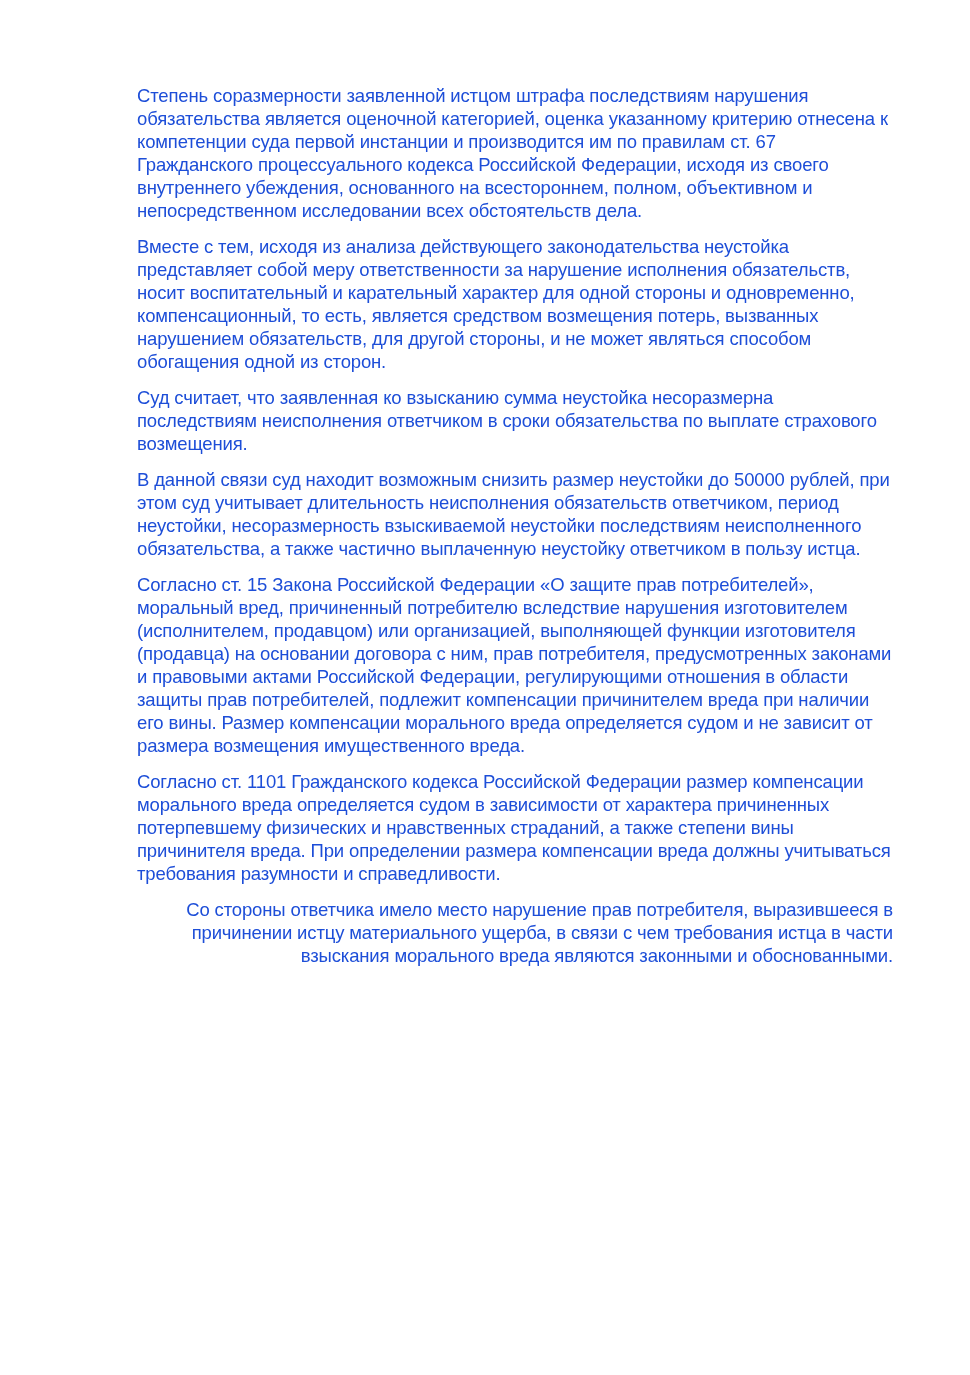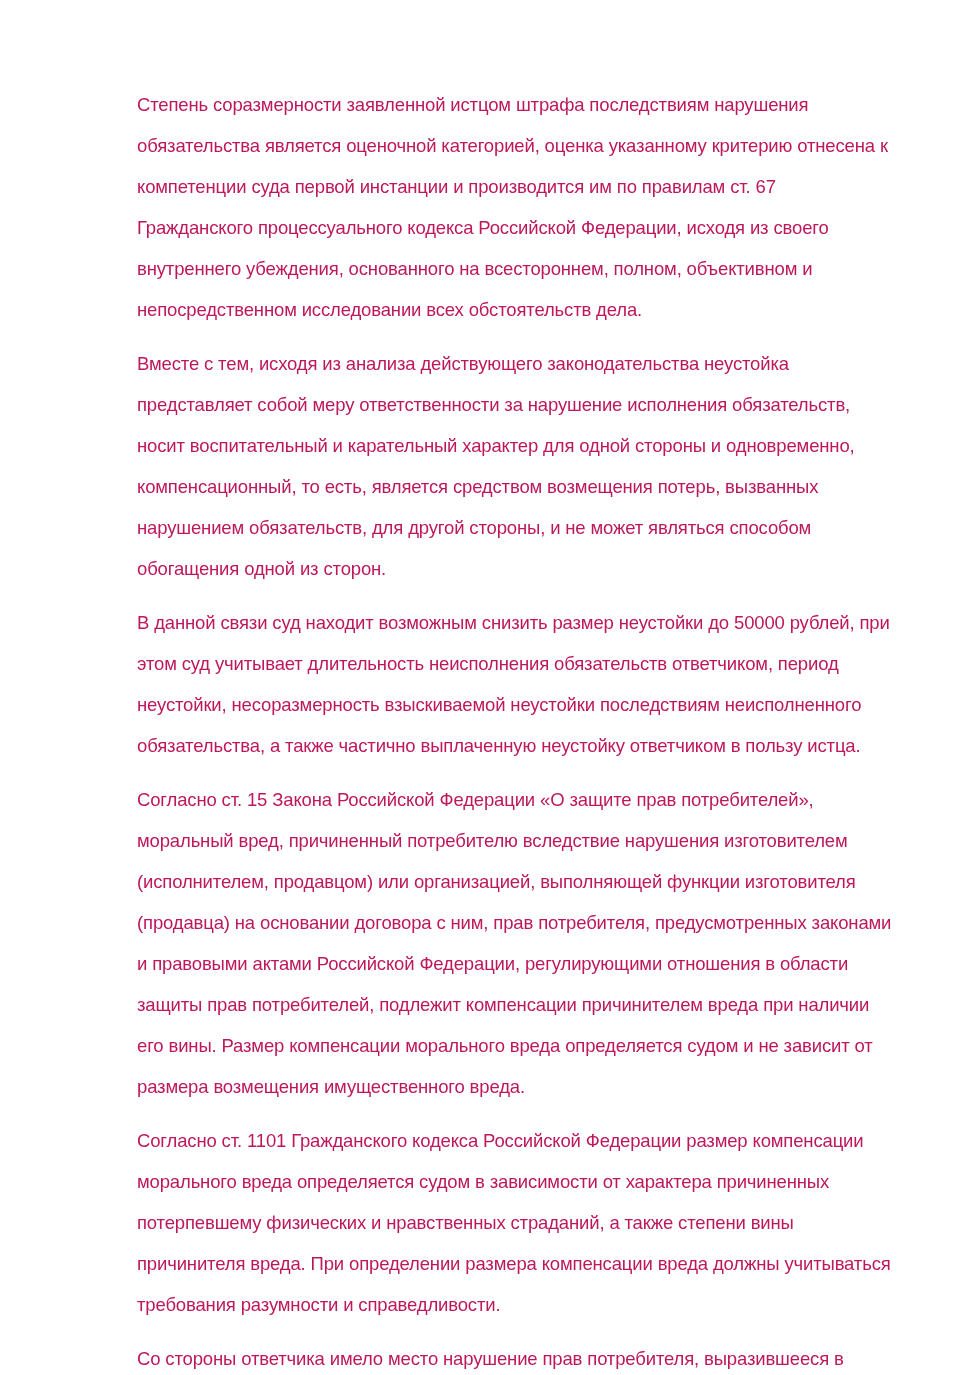--- a/index.html
+++ b/index.html
@@ -18,33 +18,35 @@
     width: 970px;
     min-height: 1375px;
     background: #ffffff;
     padding: 84px 77px 60px 137px;
   }
   .page p {
     margin: 0 0 13px 0;
     max-width: 757px;
     font-family: "Liberation Sans", "DejaVu Sans", sans-serif;
     font-size: 18.5px;
-    line-height: 41px;
+    line-height: 23px;
     font-weight: 400;
     letter-spacing: -0.15px;
-    color: #be185d;
+    color: #1d4ed8;
     text-align: left;
   }
   .page p:last-child {
     margin-bottom: 9px;
+    text-align: right;
   }
 </style>
 </head>
 <body>
 
 <main class="page">
   <p>Степень соразмерности заявленной истцом штрафа последствиям нарушения обязательства является оценочной категорией, оценка указанному критерию отнесена к компетенции суда первой инстанции и производится им по правилам ст. 67 Гражданского процессуального кодекса Российской Федерации, исходя из своего внутреннего убеждения, основанного на всестороннем, полном, объективном и непосредственном исследовании всех обстоятельств дела.</p>
   <p>Вместе с тем, исходя из анализа действующего законодательства неустойка представляет собой меру ответственности за нарушение исполнения обязательств, носит воспитательный и карательный характер для одной стороны и одновременно, компенсационный, то есть, является средством возмещения потерь, вызванных нарушением обязательств, для другой стороны, и не может являться способом обогащения одной из сторон.</p>
+  <p>Суд считает, что заявленная ко взысканию сумма неустойка несоразмерна последствиям неисполнения ответчиком в сроки обязательства по выплате страхового возмещения.</p>
   <p>В данной связи суд находит возможным снизить размер неустойки до 50000 рублей, при этом суд учитывает длительность неисполнения обязательств ответчиком, период неустойки, несоразмерность взыскиваемой неустойки последствиям неисполненного обязательства, а также частично выплаченную неустойку ответчиком в пользу истца.</p>
   <p>Согласно ст. 15 Закона Российской Федерации «О защите прав потребителей», моральный вред, причиненный потребителю вследствие нарушения изготовителем (исполнителем, продавцом) или организацией, выполняющей функции изготовителя (продавца) на основании договора с ним, прав потребителя, предусмотренных законами и правовыми актами Российской Федерации, регулирующими отношения в области защиты прав потребителей, подлежит компенсации причинителем вреда при наличии его вины. Размер компенсации морального вреда определяется судом и не зависит от размера возмещения имущественного вреда.</p>
   <p>Согласно ст. 1101 Гражданского кодекса Российской Федерации размер компенсации морального вреда определяется судом в зависимости от характера причиненных потерпевшему физических и нравственных страданий, а также степени вины причинителя вреда. При определении размера компенсации вреда должны учитываться требования разумности и справедливости.</p>
   <p>Со стороны ответчика имело место нарушение прав потребителя, выразившееся в причинении истцу материального ущерба, в связи с чем требования истца в части взыскания морального вреда являются законными и обоснованными.</p>
 </main>
 
 </body></html>

